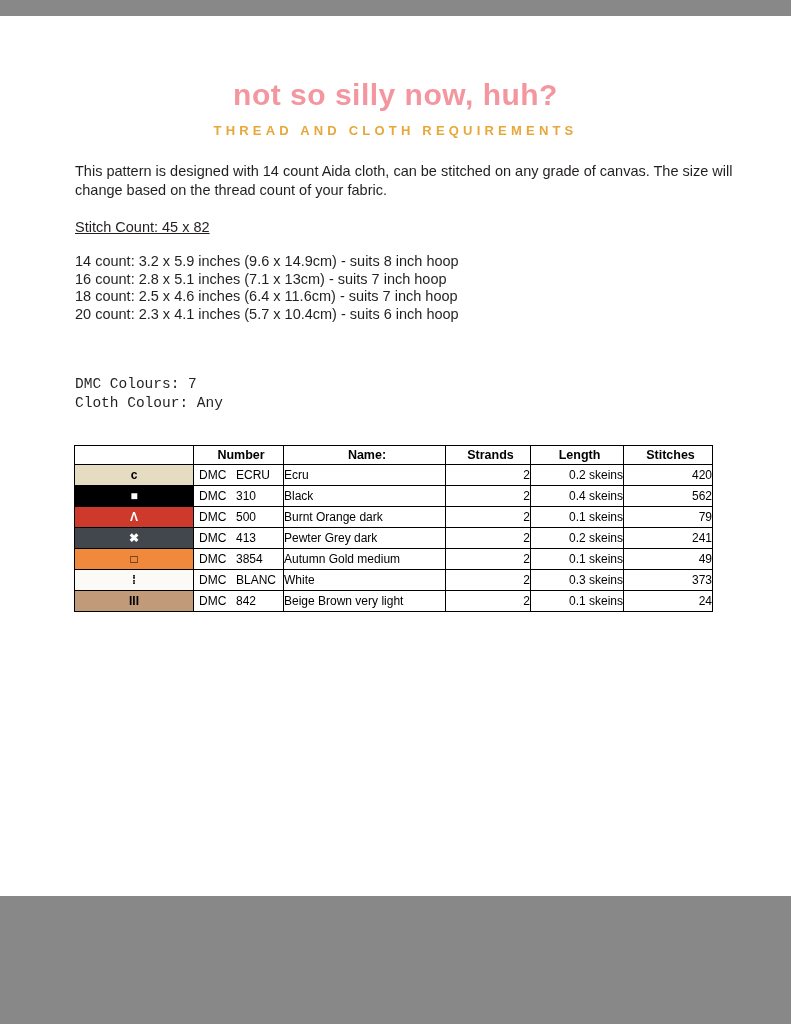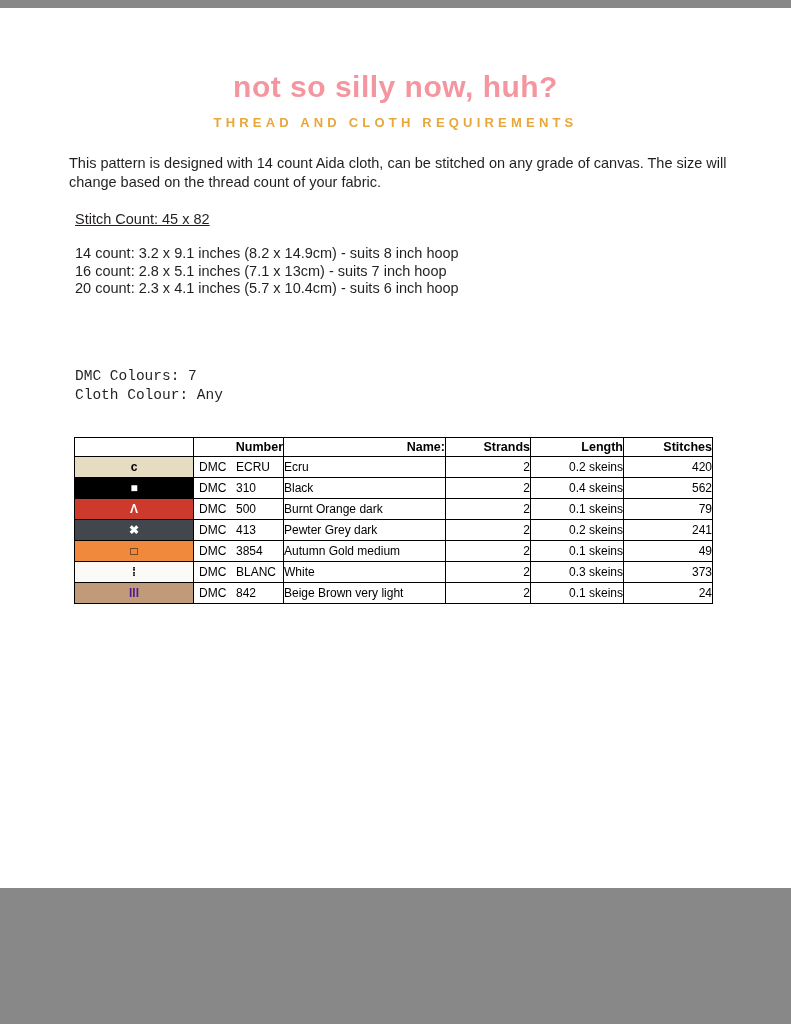--- a/index.html
+++ b/index.html
@@ -1,34 +1,34 @@
 <!DOCTYPE html>
 <html style="--pink: #F4969F; --gold: #E8A73B;"><head>
 <meta charset="utf-8">
 <style>
   :root { --pink:#F4969F; --gold:#E8A73B; --ink:#1A1A1A; }
   * { box-sizing: border-box; }
   body { margin:0; background:#888; font-family:"Liberation Sans", sans-serif; }
-  .page { position:relative; width:791px; height:880px; margin:8px auto; background:#ffffff; overflow:hidden; color:var(--ink); }
+  .page { position:relative; width:791px; height:880px; margin:16px auto; background:#ffffff; overflow:hidden; color:var(--ink); }
 
   .title { position:absolute; top:62px; left:0; width:100%; text-align:center;
            font-size:30px; font-weight:bold; color:var(--pink); letter-spacing:0.5px; }
   .subtitle { position:absolute; top:107px; left:0; width:100%; text-align:center;
               font-size:13px; font-weight:bold; color:var(--gold); letter-spacing:4.2px; }
 
   .body-text { font-size:14.5px; line-height:18.5px; color:#231f20; }
-  .intro { position:absolute; top:146px; left:69px; width:665px; }
+  .intro { position:absolute; top:146px; left:75px; width:665px; }
   .stitch-count { position:absolute; top:202px; left:75px;text-decoration:underline; }
   .finished { position:absolute; top:237px; left:75px; line-height:17.7px; }
   .dmc-block { position:absolute; top:359px; left:75px; line-height:18.5px;font-family:Liberation Mono, monospace; }
 
   table.threads { position:absolute; top:429px; left:74px; width:638px;
                   border-collapse:collapse; table-layout:fixed; font-size:12px; color:#000; }
   table.threads th, table.threads td { border:1px solid #000; padding:0; overflow:hidden; white-space:nowrap; }
-  table.threads th { height:19px; font-size:12.5px; font-weight:bold; text-align:right; padding-left:5px; }
+  table.threads th { height:19px; font-size:12.5px; font-weight:bold; text-align:center; padding-left:5px; }
   table.threads td { height:21px; }
   td.swatch { text-align:center; font-weight:bold; font-size:12px; }
   td.numcol .numcell { display:flex; padding-left:5px; }
   td.numcol .numcell span:first-child { width:37px; }
   td.namecol { padding-left:5px; }
   td.num-right { text-align:right; padding-right:3px; }
 
   .footer { position:absolute; top:953px; left:0; width:791px; height:71px; overflow:hidden; }
   .blob { position:absolute; background:#F6F2EA; border-radius:50%; }
   .nose { position:absolute; background:#3D4654; border-radius:48% 52% 55% 45%; opacity:0.88; }
@@ -47,22 +47,23 @@
   <div class="subtitle">THREAD AND CLOTH REQUIREMENTS</div>
 
   <div class="intro body-text">
     <div>This pattern is designed with 14 count Aida cloth, can be stitched on any grade of canvas. The size will</div>
     <div>change based on the thread count of your fabric.</div>
   </div>
 
   <div class="stitch-count body-text">Stitch Count: 45 x 82</div>
 
   <div class="finished body-text">
-    <div>14 count: 3.2 x 9.1 inches (8.2 x 14.9cm) - suits 8 inch hoop</div>
+    <div>14 count: 3.2 x 5.9 inches (9.6 x 14.9cm) - suits 8 inch hoop</div>
     <div>16 count: 2.8 x 5.1 inches (7.1 x 13cm) - suits 7 inch hoop</div>
+    <div>18 count: 2.5 x 4.6 inches (6.4 x 11.6cm) - suits 7 inch hoop</div>
     <div>20 count: 2.3 x 4.1 inches (5.7 x 10.4cm) - suits 6 inch hoop</div>
   </div>
 
   <div class="dmc-block body-text">
     <div>DMC Colours: 7</div>
     <div>Cloth Colour: Any</div>
   </div>
 
   <table class="threads">
     <colgroup>
@@ -162,21 +163,21 @@
               <span>BLANC</span>
             </div>
           </td>
       <td class="namecol">White</td>
       <td class="num-right">2</td>
       <td class="num-right">0.3 skeins</td>
       <td class="num-right">373</td>
     </tr>
 
     <tr>
-      <td class="swatch" style="background: rgb(193, 155, 121);"><span style="color: #4c1d95;">III</span></td>
+      <td class="swatch" style="background: rgb(193, 155, 121);"><span style="color: #000000;">III</span></td>
       <td class="numcol">
             <div class="numcell">
               <span>DMC</span>
               <span>842</span>
             </div>
           </td>
       <td class="namecol">Beige Brown very light</td>
       <td class="num-right">2</td>
       <td class="num-right">0.1 skeins</td>
       <td class="num-right">24</td>

